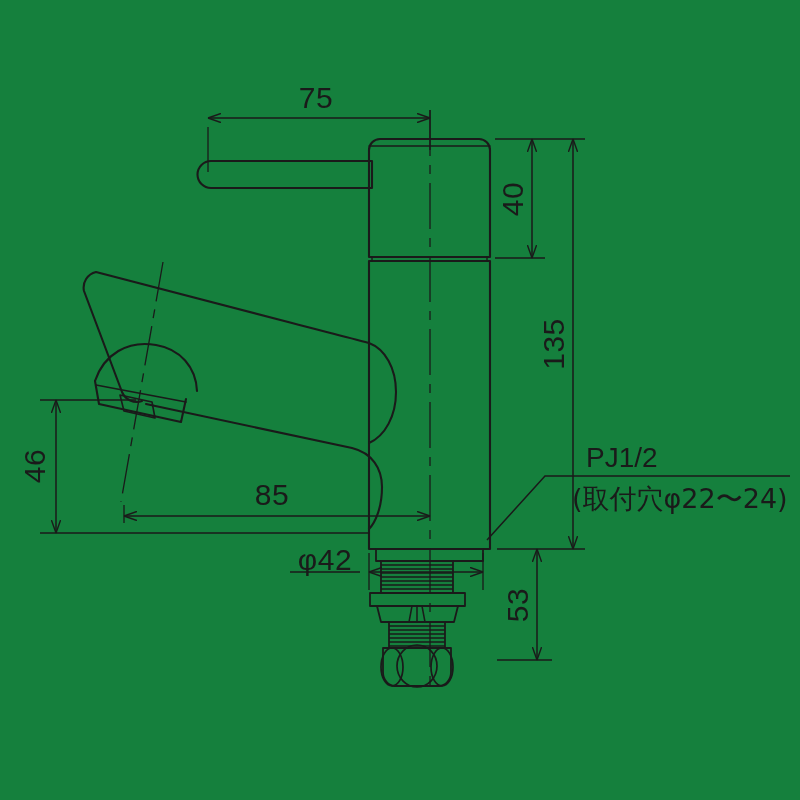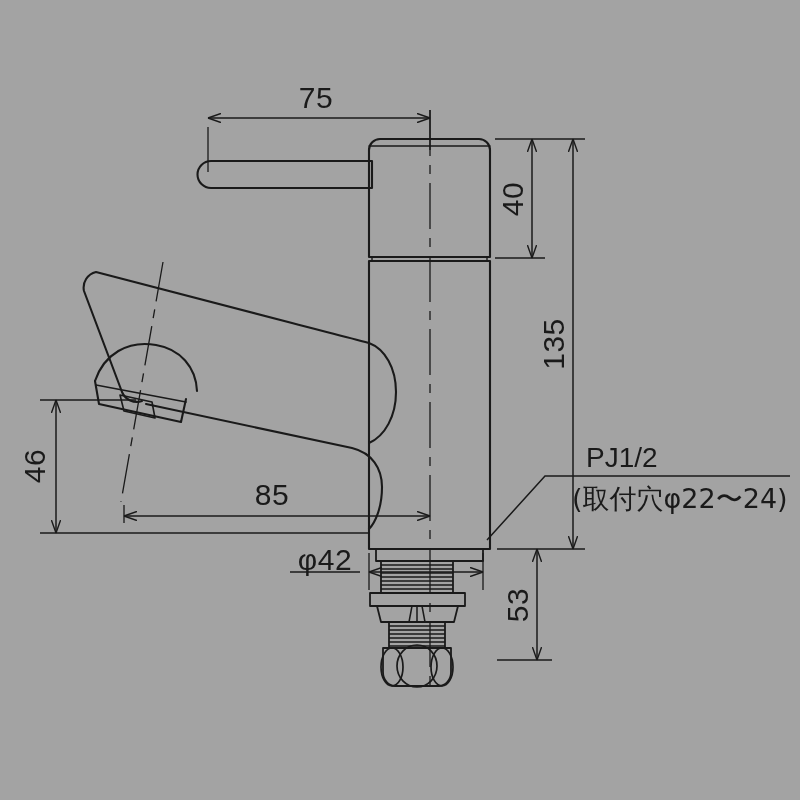--- a/index.html
+++ b/index.html
@@ -8,21 +8,21 @@
     padding: 0;
     background: #ffffff;
   }
   body {
     font-family: "Liberation Sans", "DejaVu Sans", sans-serif;
   }
   #sheet {
     position: relative;
     width: 800px;
     height: 800px;
-    background: #a3a3a3;
+    background: #15803d;
     overflow: hidden;
   }
   #drawing {
     position: absolute;
     left: 0;
     top: 0;
     width: 800px;
     height: 800px;
   }
   .dim-text {

